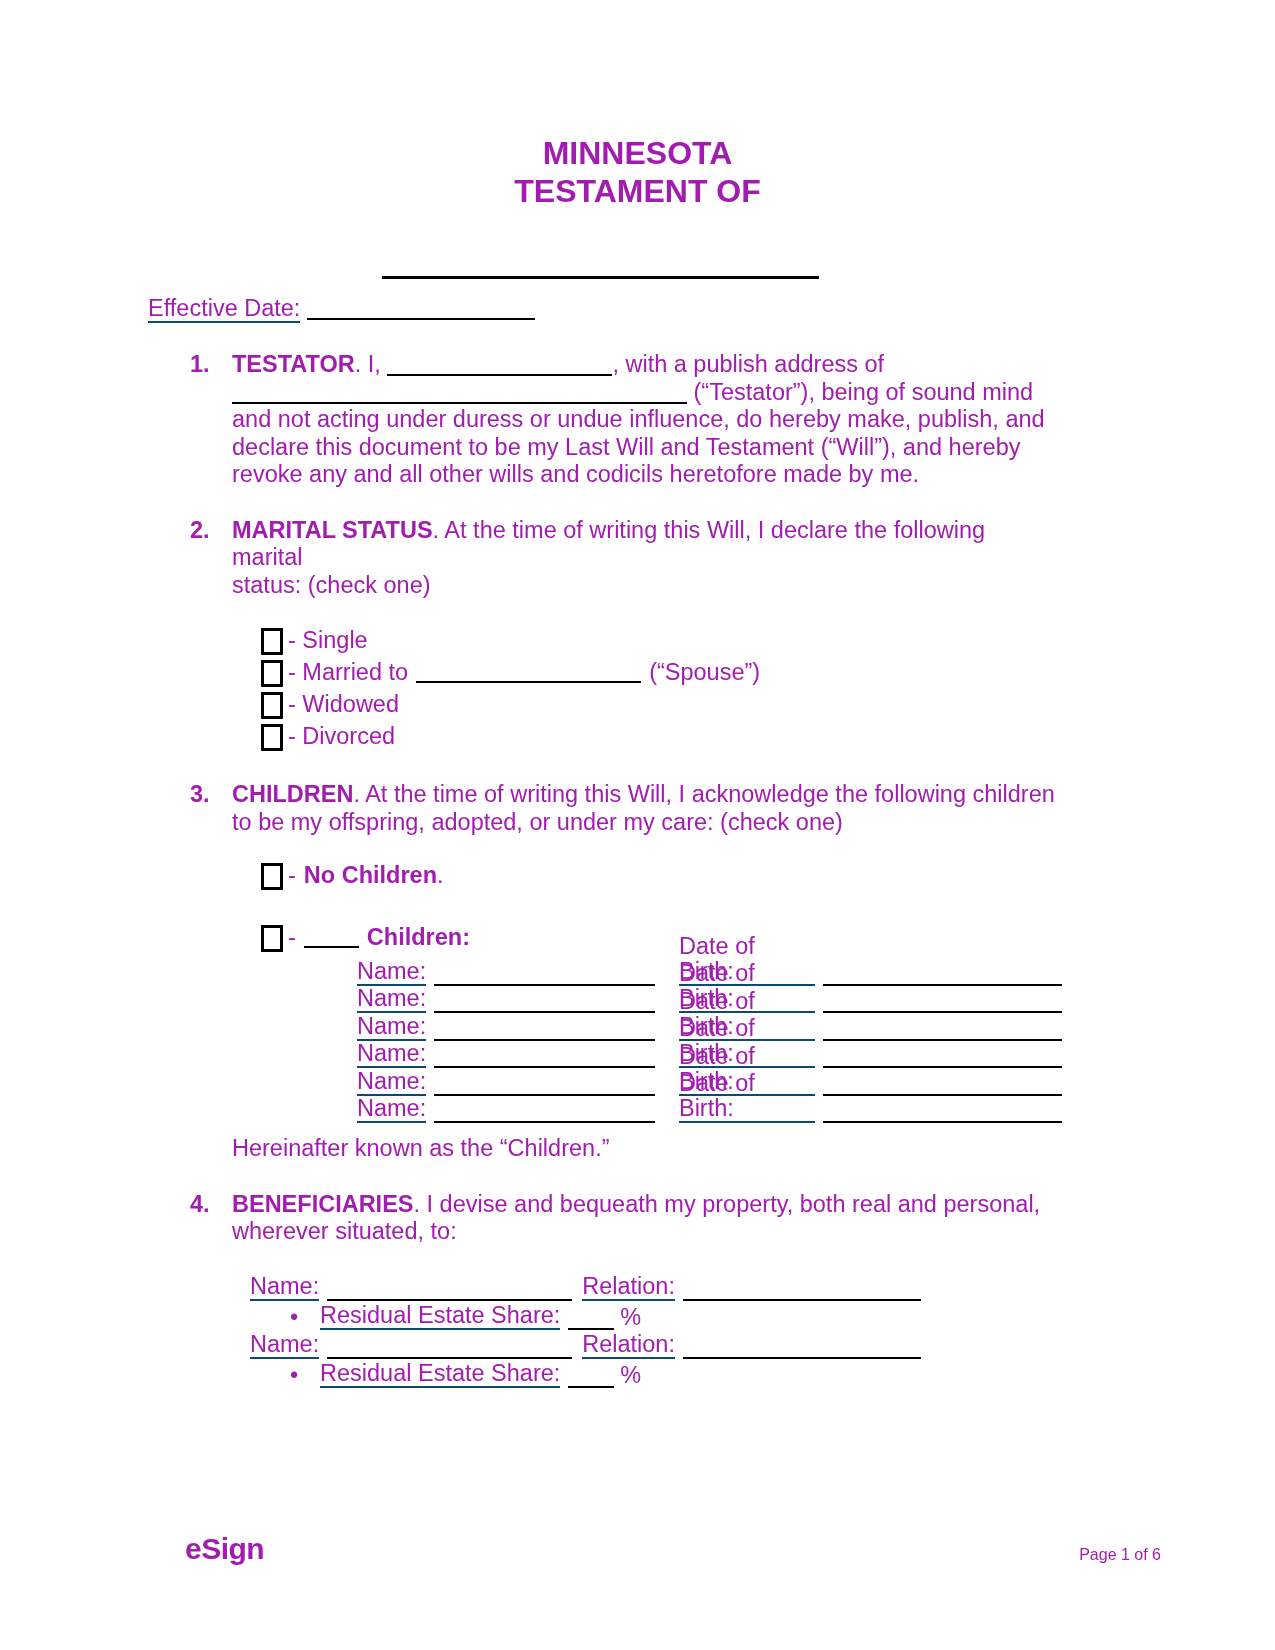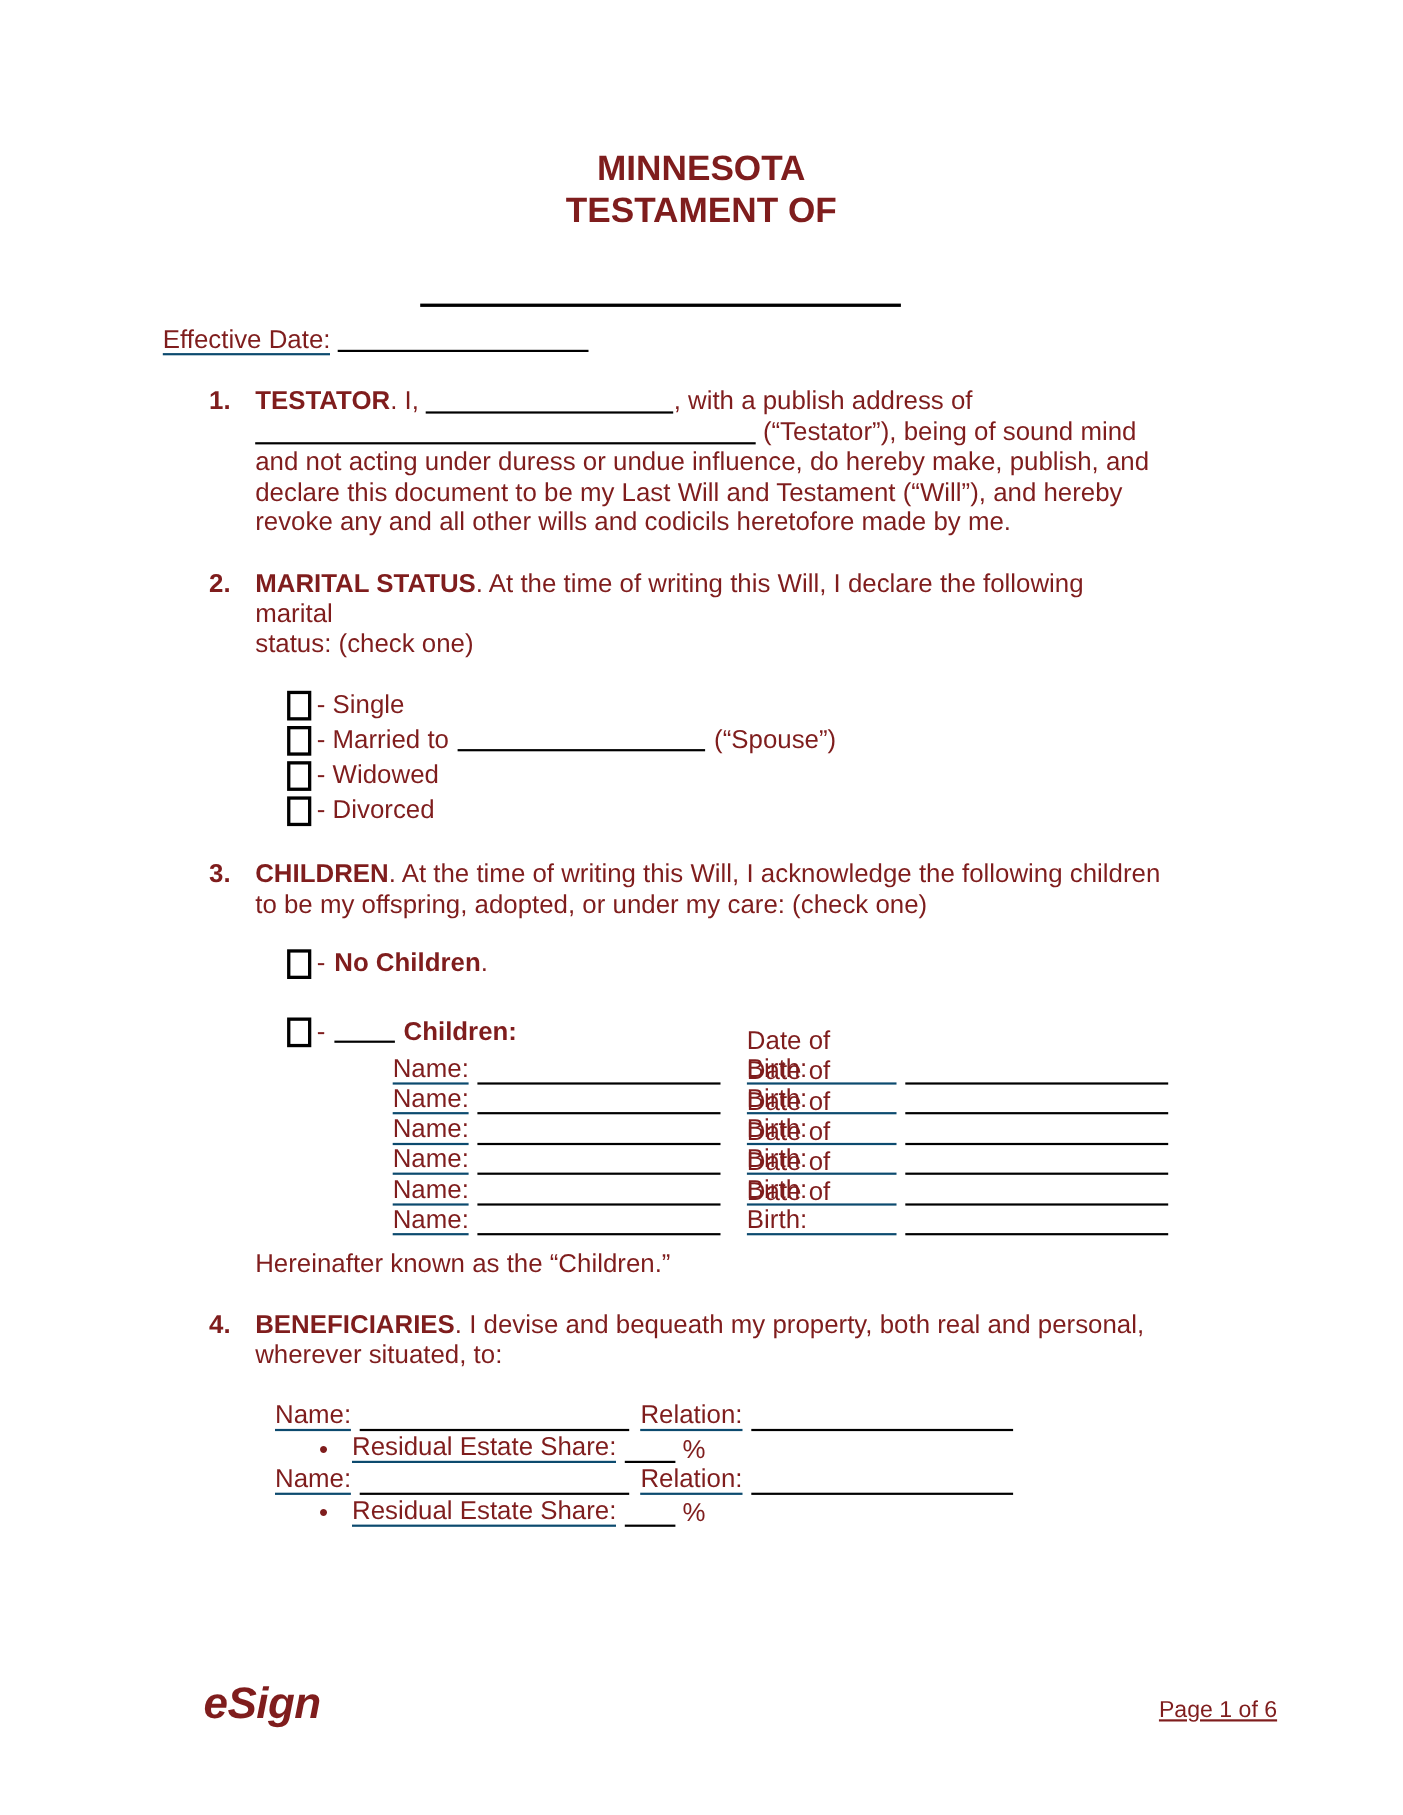--- a/index.html
+++ b/index.html
@@ -1,18 +1,18 @@
 <!DOCTYPE html>
 <html><head>
 <meta charset="utf-8">
 <style>
   html,body{margin:0;padding:0;background:#fff;}
   .page{
     position:relative;width:1275px;height:1650px;background:#fff;overflow:hidden;
-    font-family:"Liberation Sans",sans-serif;font-size:23.5px;line-height:27.5px;color:#7f1d1d;
+    font-family:"Liberation Sans",sans-serif;font-size:23.5px;line-height:27.5px;color:#a21caf;
   }
   p{margin:0;}
   b{font-weight:bold;}
   .pre{white-space:pre-line;}
   .title{padding-top:134px;text-align:center;font-weight:bold;font-size:32px;line-height:38px;}
   .name-line{width:437px;height:0;border-bottom:3px solid #000;margin:66px 0 0 382px;}
   .effective{margin:16px 0 0 148px;}
   .label-u{display:inline-block;border-bottom:2px solid #0c4a6e;line-height:25px;}
   .blank{display:inline-block;height:18px;border-bottom:2px solid #000;vertical-align:-4px;}
   .section{display:flex;margin:28px 0 0 190px;}
@@ -30,22 +30,22 @@
   .child-row .b2{width:240px;margin-left:8px;}
   .closing{margin-top:12px;}
   .bens{margin-top:26px;}
   .ben-row{display:flex;align-items:flex-end;height:29px;margin-left:18px;}
   .ben-row .b1{width:245px;margin:0 10px 0 8px;}
   .ben-row .b2{width:238px;margin-left:8px;}
   .bullet-row{display:flex;align-items:flex-end;height:29px;margin-left:58px;}
   .bullet{width:30px;line-height:25px;}
   .bullet-row .b3{width:46px;margin:0 6px 0 8px;}
   .bullet-row .pct{line-height:25px;}
-  .brand{position:absolute;left:185px;top:1534px;font-size:40px;font-weight:bold;letter-spacing:-0.5px;line-height:30px;font-style:italic;}
-  .page-num{position:absolute;right:114px;top:1543px;font-size:21px;line-height:24px;text-decoration:underline;}
+  .brand{position:absolute;left:185px;top:1534px;font-size:30px;font-weight:bold;letter-spacing:-0.5px;line-height:30px;}
+  .page-num{position:absolute;right:114px;top:1543px;font-size:16px;line-height:24px;}
 </style>
 </head>
 <body>
 
 <div class="page">
 
   <div class="title">
     <div>MINNESOTA</div>
     <div>TESTAMENT OF</div>
   </div>

